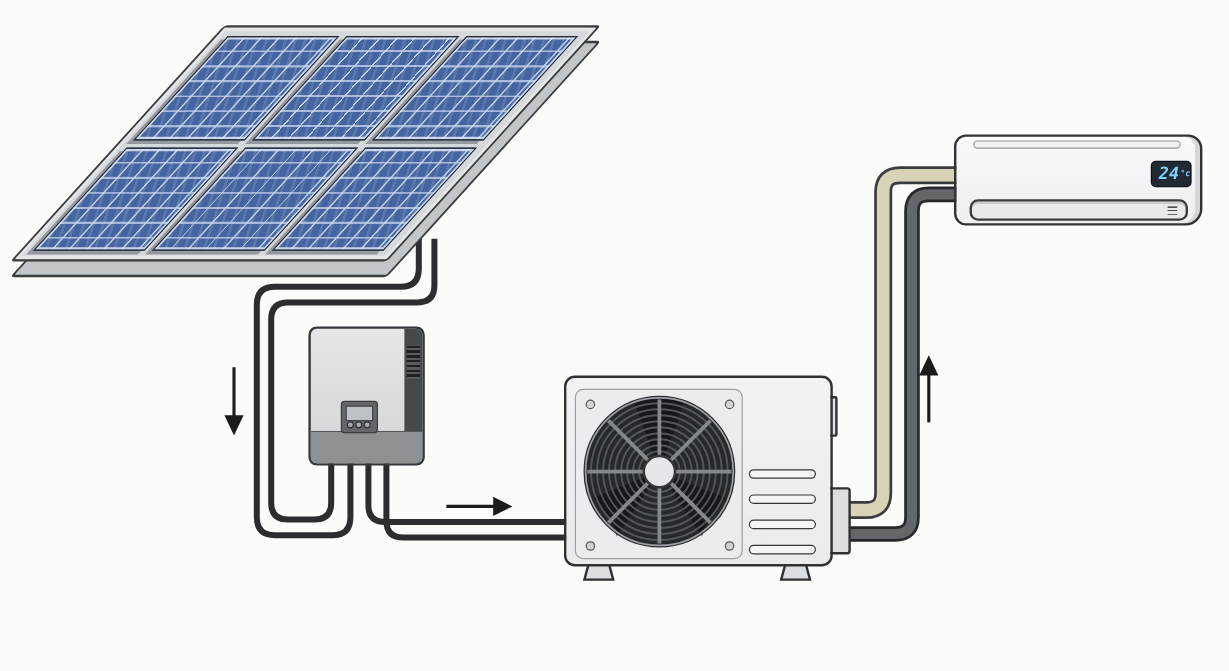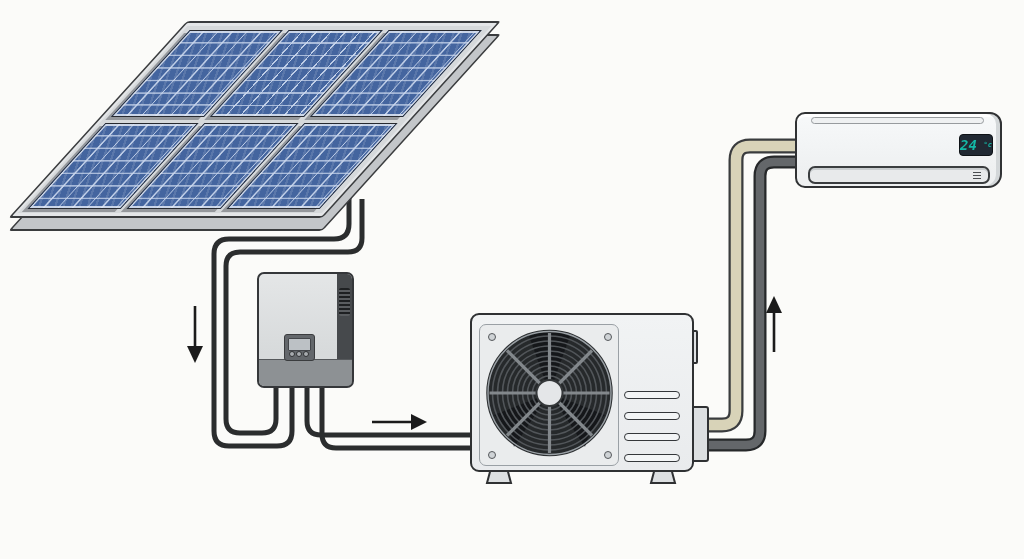--- a/index.html
+++ b/index.html
@@ -118,21 +118,21 @@
     background:#e8eaeb;border:2px solid #3a3d3f;border-radius:7px;
     box-sizing:border-box;box-shadow:inset 0 2px 0 #c9cdcf;
   }
   #louver-grip{
     position:absolute;right:7px;top:4px;width:8px;height:7px;
     background:repeating-linear-gradient(180deg,#4a4d50 0 1px,rgba(0,0,0,0) 1px 3px);
   }
   #indoor-display{
     position:absolute;left:162px;top:20px;width:34px;height:22px;
     background:#212933;border:1.5px solid #0e1216;border-radius:4px;
-    color:#14b8a6;display:flex;align-items:center;justify-content:space-between;
+    color:#7dd3fc;display:flex;align-items:center;justify-content:flex-end;
     font-family:"DejaVu Sans Mono","Liberation Mono",monospace;
     font-weight:bold;font-style:italic;font-size:14px;line-height:1;
     box-sizing:border-box;
   }
   #indoor-display sup{font-size:7px;margin-left:1px;}
 </style>
 </head>
 <body>
 
 <svg id="lines-layer" width="1024" height="559" viewBox="0 0 1024 559">

